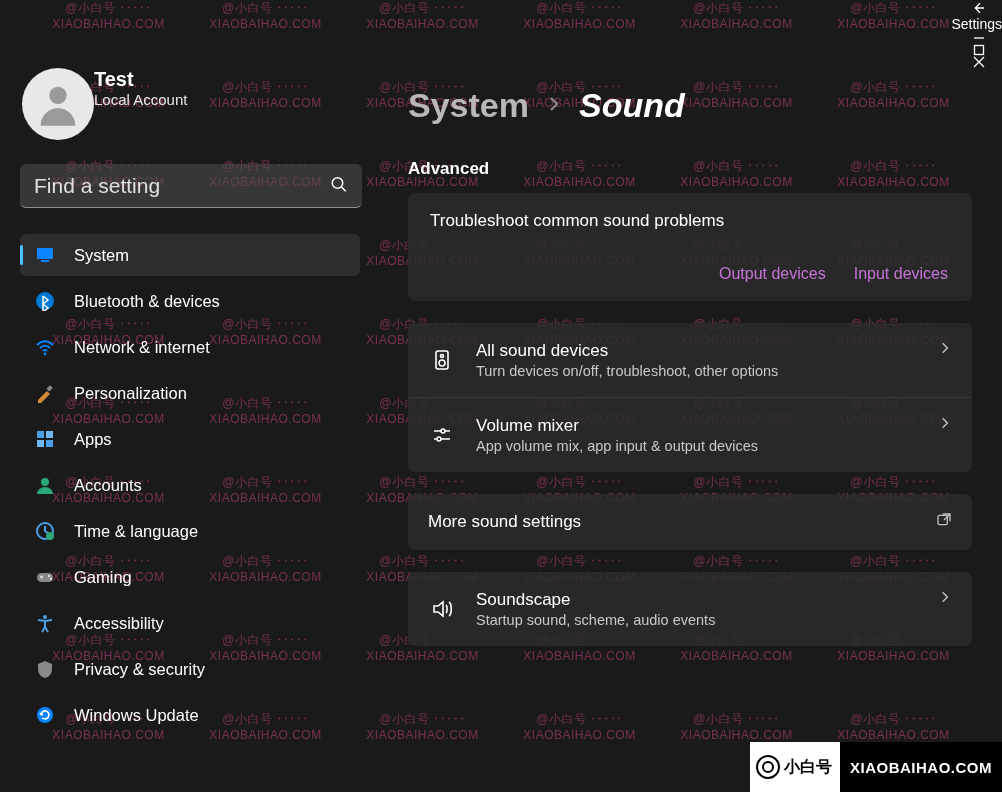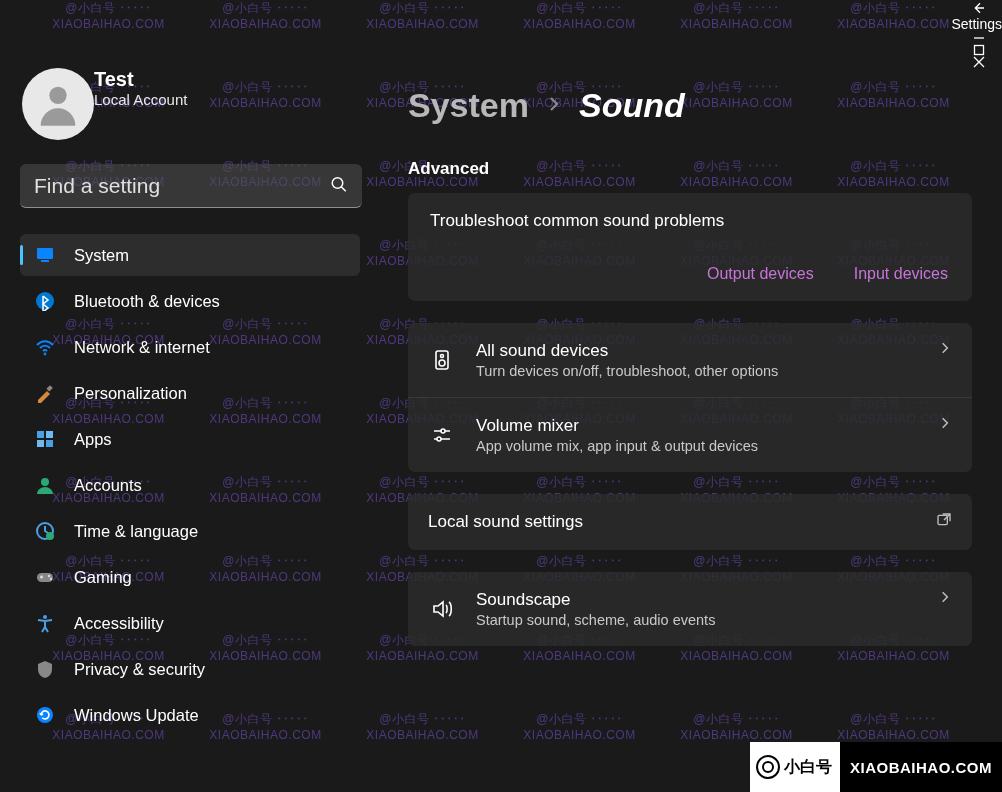--- a/index.html
+++ b/index.html
@@ -17,21 +17,21 @@
   body {
     width:1002px; height:792px;
     background:#1a1a1a;
     color:var(--text);
     font-family:"Segoe UI", Arial, sans-serif;
     font-size:15px;
     overflow:hidden;
     position:relative;
   }
   .watermarks { position:absolute; inset:0; pointer-events:none; z-index:0; opacity:0.45; }
-  .wm-row { display:flex; justify-content:space-between; padding:0 30px; font-size:12px; color:#8b5cf6; letter-spacing:0.5px; white-space:nowrap;}
+  .wm-row { display:flex; justify-content:space-between; padding:0 30px; font-size:12px; color:#ec4899; letter-spacing:0.5px; white-space:nowrap;}
   .wm-row span { flex:1; text-align:center; }
   .wm-gap { height:48px; }
   .app { position:relative; z-index:1; width:100%; height:100%; display:flex; flex-direction:column; }
   .titlebar { height:40px; display:flex; align-items:flex-end;flex-direction:column; }
   .back-btn { width:48px; height:40px; display:flex; align-items:center; justify-content:center; cursor:pointer;}
   .back-btn svg { width:16px;height:16px; stroke:#fff; stroke-width:2; fill:none;}
   .title { font-size:14px; }
   .tb-spacer { flex:1; }
   .win-ctrl { width:46px; height:36px; display:flex; align-items:center; justify-content:center; cursor:pointer;}
   .win-ctrl svg { stroke:#fff; stroke-width:1.3; fill:none; }
@@ -67,21 +67,21 @@
   .nav-label { font-size:16.5px; font-weight:400; color:#fff;}
   .main { flex:1; padding:18px 30px 0 38px; overflow-y:auto; }
   .breadcrumb { display:flex; align-items:center; gap:16px; margin:28px 0 34px 0;}
   .bc-parent { font-size:34px; font-weight:600; color:#b8b8b8;}
   .bc-sep svg { width:18px;height:18px; stroke:#888; stroke-width:3; fill:none;}
   .bc-current { font-size:34px; font-weight:600;font-style:italic; }
   .section-header { font-size:17px; font-weight:600; margin:0 0 14px 0;}
   .card { background:rgba(43,43,43,0.85); border-radius:7px; margin-bottom:22px; }
   .card-block { padding:18px 22px; }
   .card-title-line { font-size:17px; font-weight:400; color:#fff;}
-  .card-actions { display:flex; justify-content:flex-end; gap:40px; padding:16px 24px 18px 22px;}
+  .card-actions { display:flex; justify-content:flex-end; gap:28px; padding:16px 24px 18px 22px;}
   .link-btn { color:var(--accent); font-size:16px; font-weight:400; cursor:pointer; }
   .setting-row {
     display:flex; gap:20px;
     padding:18px 20px; cursor:pointer;
   }
   .setting-row + .setting-row { border-top:1px solid rgba(255,255,255,0.08);}
   .row-icon { width:28px; display:flex; align-items:center; justify-content:center; flex-shrink:0;}
   .row-icon svg { stroke:#fff; stroke-width:1.6; fill:none;}
   .row-texts { flex:1; min-width:0;}
   .row-title { font-size:17px; font-weight:400;}
@@ -497,21 +497,21 @@
             </div>
             <span class="row-chevron"><svg viewBox="0 0 24 24">
                 <path d="M8 4l8 8-8 8"></path>
               </svg></span>
           </div>
         </div>
 
       <div class="card">
         <div class="setting-row">
           <div class="row-texts">
-            <div class="row-title">Local sound settings</div>
+            <div class="row-title">More sound settings</div>
           </div>
           <span class="row-external">
             <svg viewBox="0 0 24 24">
                 <rect x="3" y="5" width="14" height="14" rx="2"></rect>
                 <path d="M10 3h11v11M21 3l-9 9"></path>
               </svg>
           </span>
         </div>
       </div>
 

